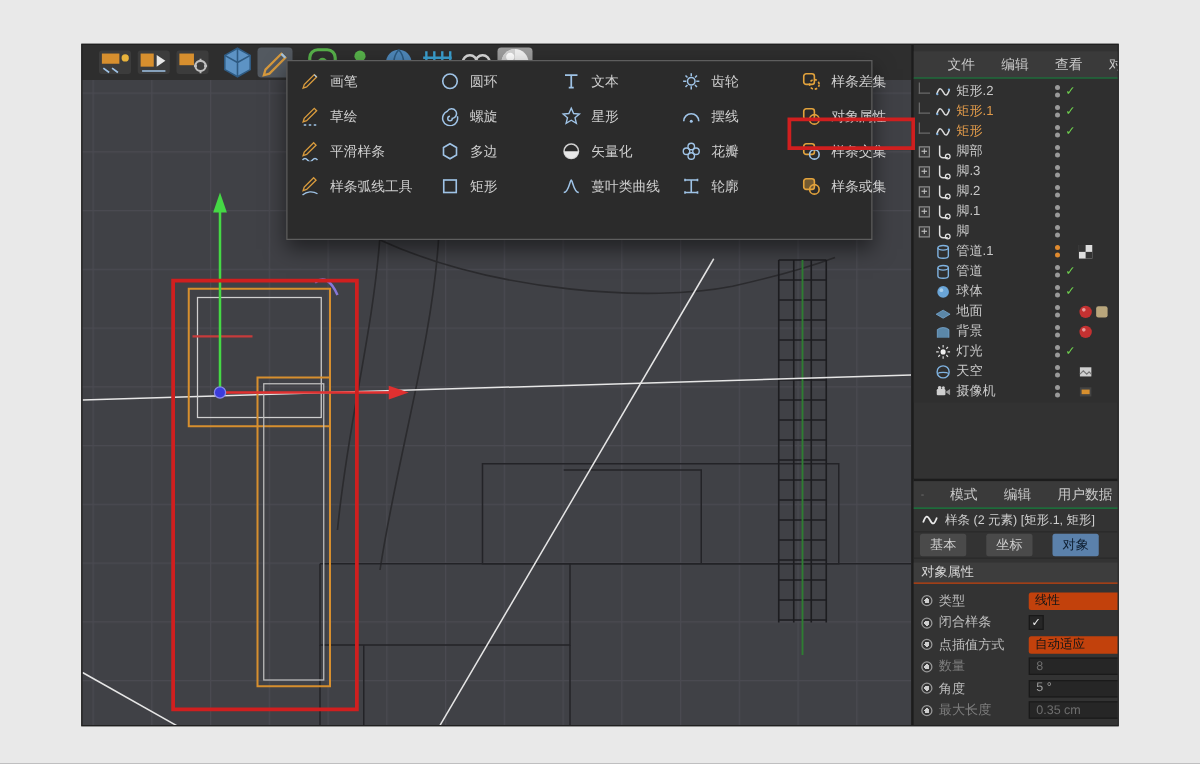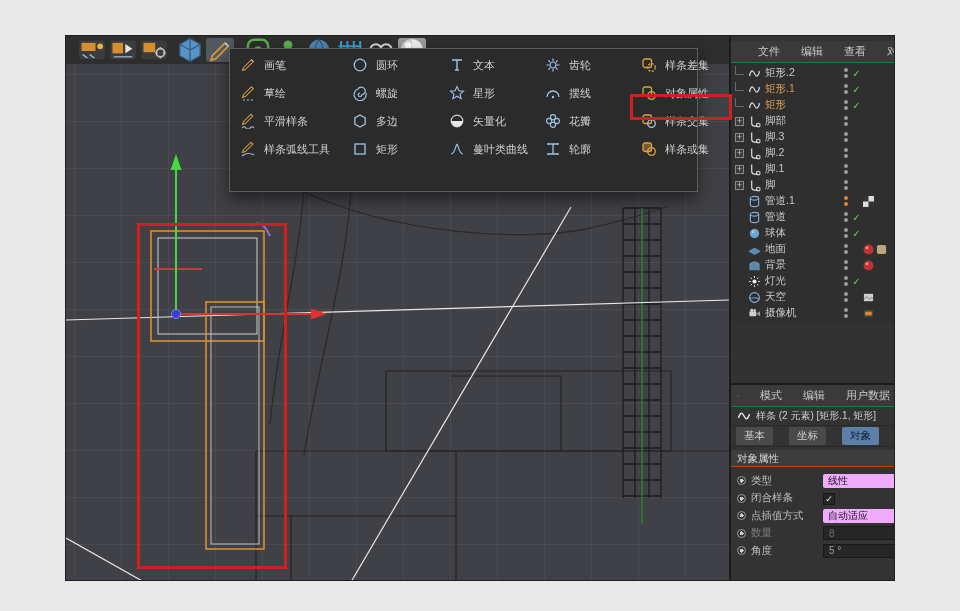--- a/index.html
+++ b/index.html
@@ -58,21 +58,21 @@
   .tab.active{background:#5b81ab;color:#0e1e30}
   .am-section{height:17px;line-height:17px;padding:0 6px;margin-top:3px;font-size:10.5px;color:#d8d8d8;
        background:#3d3d3d;border-bottom:1px solid #c2410c}
   .am-rows{padding:5px 6px 0 6px}
   .am-row{height:17.5px;display:flex;align-items:center;gap:5px;font-size:10.5px;color:#bdbdbd}
   .am-row.disabled{color:#7d7d7d}
   .toggle{width:9px;height:9px;border-radius:50%;border:1px solid #9a9a9a;flex:none;
        background:radial-gradient(circle,#cfcfcf 0 2px,transparent 2px)}
   .am-label{width:62px;white-space:nowrap;overflow:hidden;flex:none}
   .leader{flex:1;border-bottom:1px dotted #5a5a5a;height:7px}
-  .dropdown{width:88px;height:14px;background:#f0abfc;color:#161616;font-size:10px;line-height:14px;
+  .dropdown{width:88px;height:14px;background:#c2410c;color:#161616;font-size:10px;line-height:14px;
        padding:0 5px;border-radius:2px;flex:none;cursor:pointer;white-space:nowrap;overflow:hidden}
   .cbwrap{width:88px;flex:none}
   .cb{display:inline-block;width:12px;height:12px;background:#262626;border:1px solid #191919;color:#ececec;
        font-size:9px;line-height:11px;text-align:center;cursor:pointer}
   .field{width:88px;height:14px;background:#262626;color:#9d9d9d;font-size:10px;
        padding:0 3px 0 5px;border:1px solid #1a1a1a;display:flex;justify-content:space-between;
        align-items:center;flex:none}
   .disabled .field{color:#6e6e6e}
   
   .anno{position:absolute;border:3px solid #d01f1f;z-index:40;pointer-events:none}
@@ -816,19 +816,27 @@
             </span>
           </div>
           <div class="am-row">
             <span class="toggle"></span>
             <span class="am-label">角度</span>
             <span class="leader"></span>
             <span class="field">
               <span>5 °</span>
             </span>
           </div>
+          <div class="am-row disabled">
+            <span class="toggle"></span>
+            <span class="am-label">最大长度</span>
+            <span class="leader"></span>
+            <span class="field">
+              <span>0.35 cm</span>
+            </span>
+          </div>
         </div>
     </div>
   </div>
 
   <div class="anno" id="anno-viewport"></div>
   <div class="anno" id="anno-menu"></div>
 </div>
 
 </body></html>

